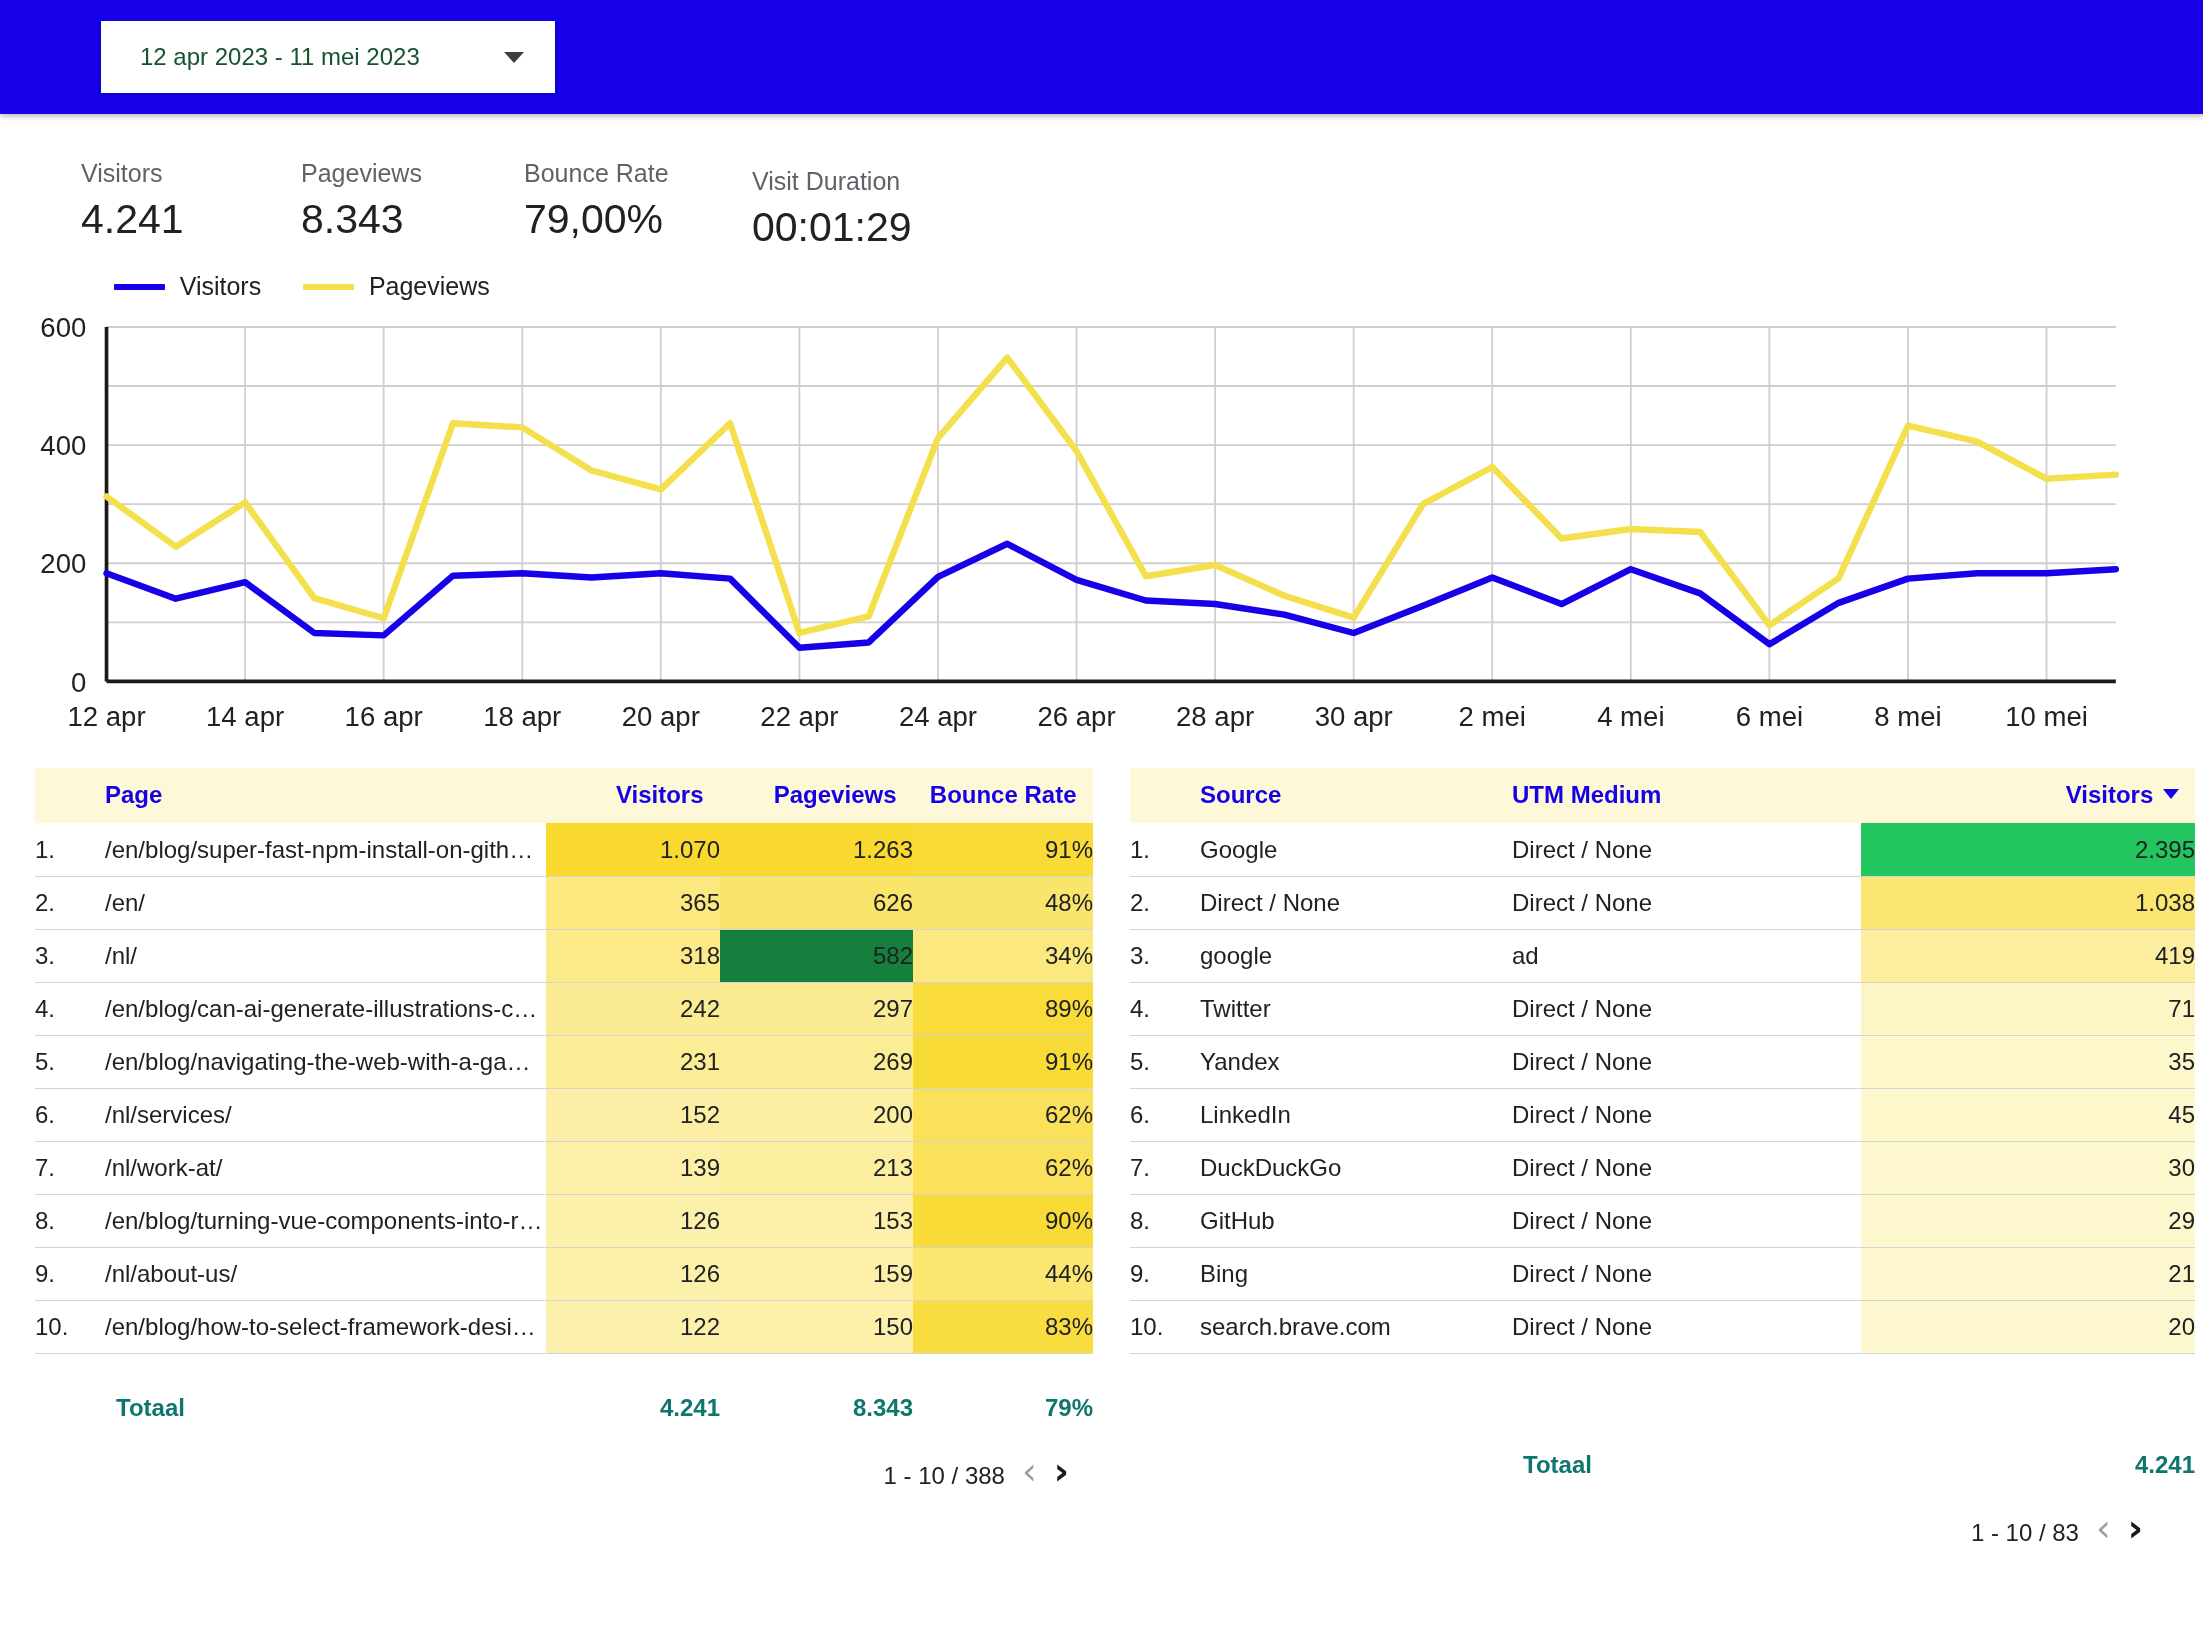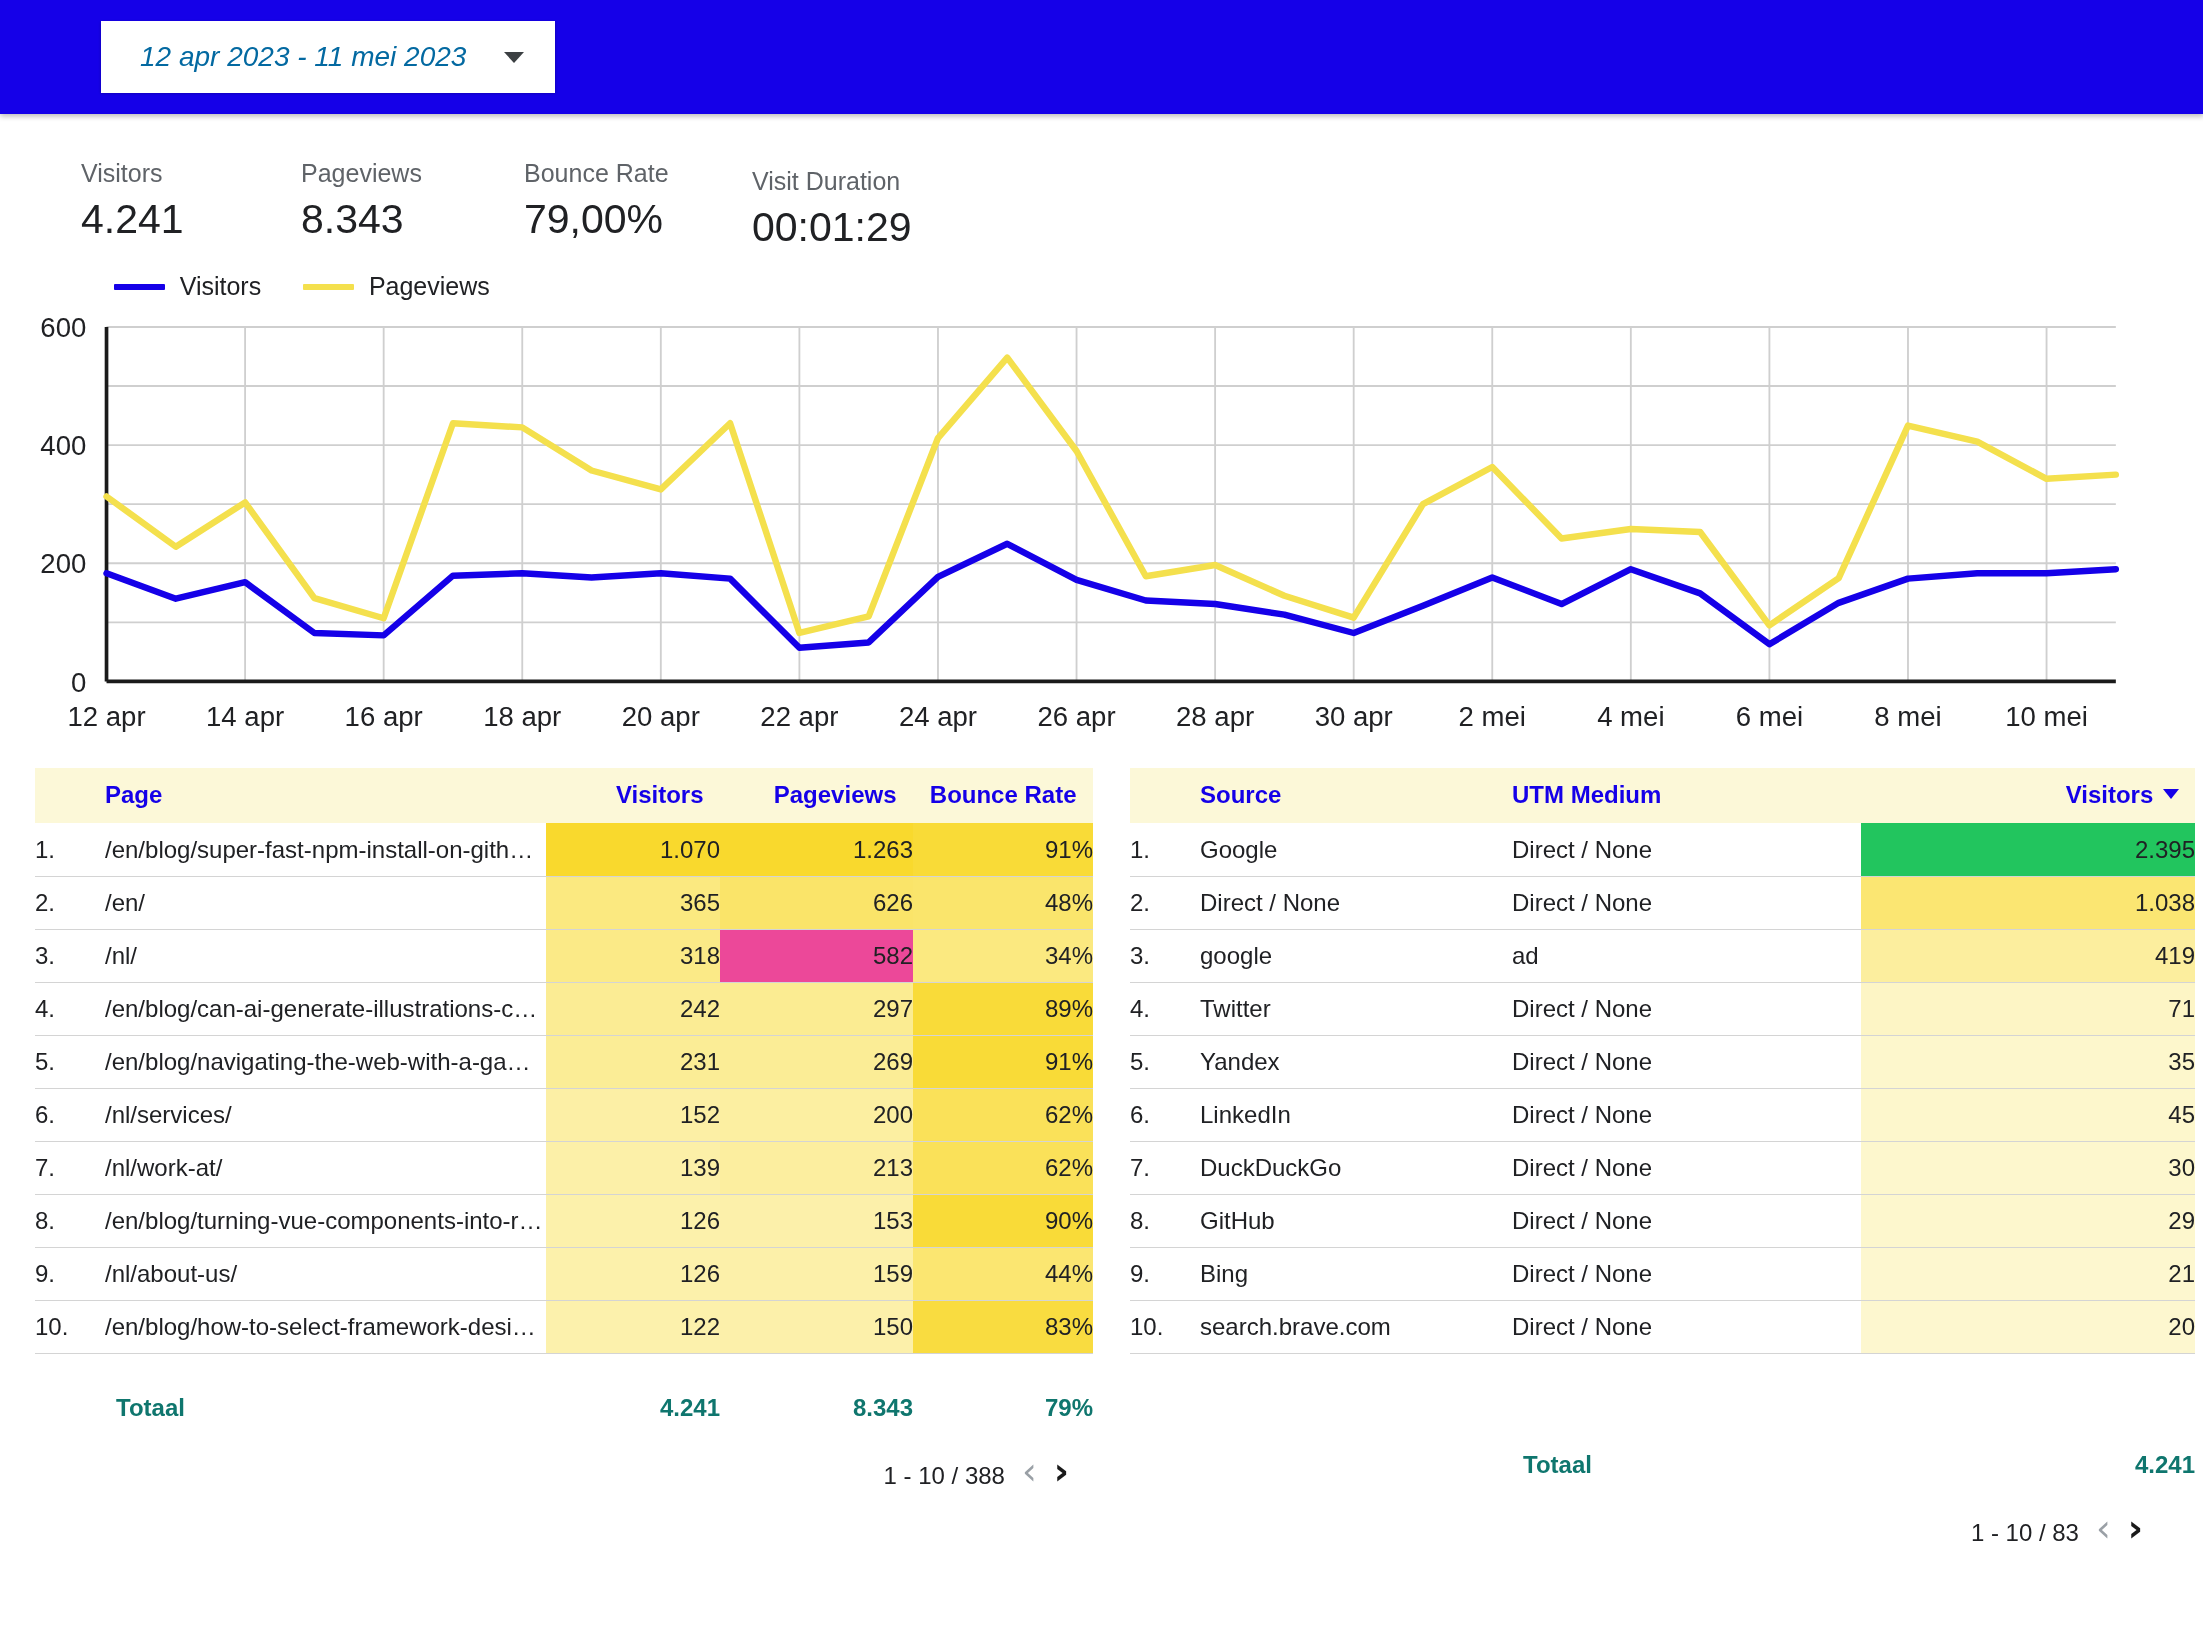--- a/index.html
+++ b/index.html
@@ -35,21 +35,21 @@
   .date-picker {
     background: #ffffff;
     width: 454px;
     height: 72px;
     display: flex;
     align-items: center;
     justify-content: space-between;
     padding: 0 26px 0 39px;
     box-shadow: 0 0.9px 2.8px rgba(0,0,0,0.30);
   }
-  .date-picker-label { font-size: 28px; color: #0369a1; font-style: italic; }
+  .date-picker-label { font-size: 24px; color: #14532d; }
   .caret-down {
     width: 0; height: 0;
     border-left: 10px solid transparent;
     border-right: 10px solid transparent;
     border-top: 11px solid #3c4043;
     margin-right: 5.5px;
   }
 
   
   .scorecards {
@@ -304,21 +304,21 @@
             <td class="c-num" style="background:rgb(251,233,128)">365</td>
             <td class="c-num" style="background:rgb(250,228,105)">626</td>
             <td class="c-num" style="background:rgb(250,229,108)">48%</td>
           </tr>
           <tr>
             <td class="c-idx">3.</td>
             <td class="c-text">
               <span class="ellip">/nl/</span>
             </td>
             <td class="c-num" style="background:rgb(251,234,135)">318</td>
-            <td class="c-num" style="background:#ec4899">582</td>
+            <td class="c-num" style="background:#15803d">582</td>
             <td class="c-num" style="background:rgb(251,233,128)">34%</td>
           </tr>
           <tr>
             <td class="c-idx">4.</td>
             <td class="c-text">
               <span class="ellip">/en/blog/can-ai-generate-illustrations-cus...</span>
             </td>
             <td class="c-num" style="background:rgb(251,236,148)">242</td>
             <td class="c-num" style="background:rgb(251,236,146)">297</td>
             <td class="c-num" style="background:rgb(249,219,57)">89%</td>

